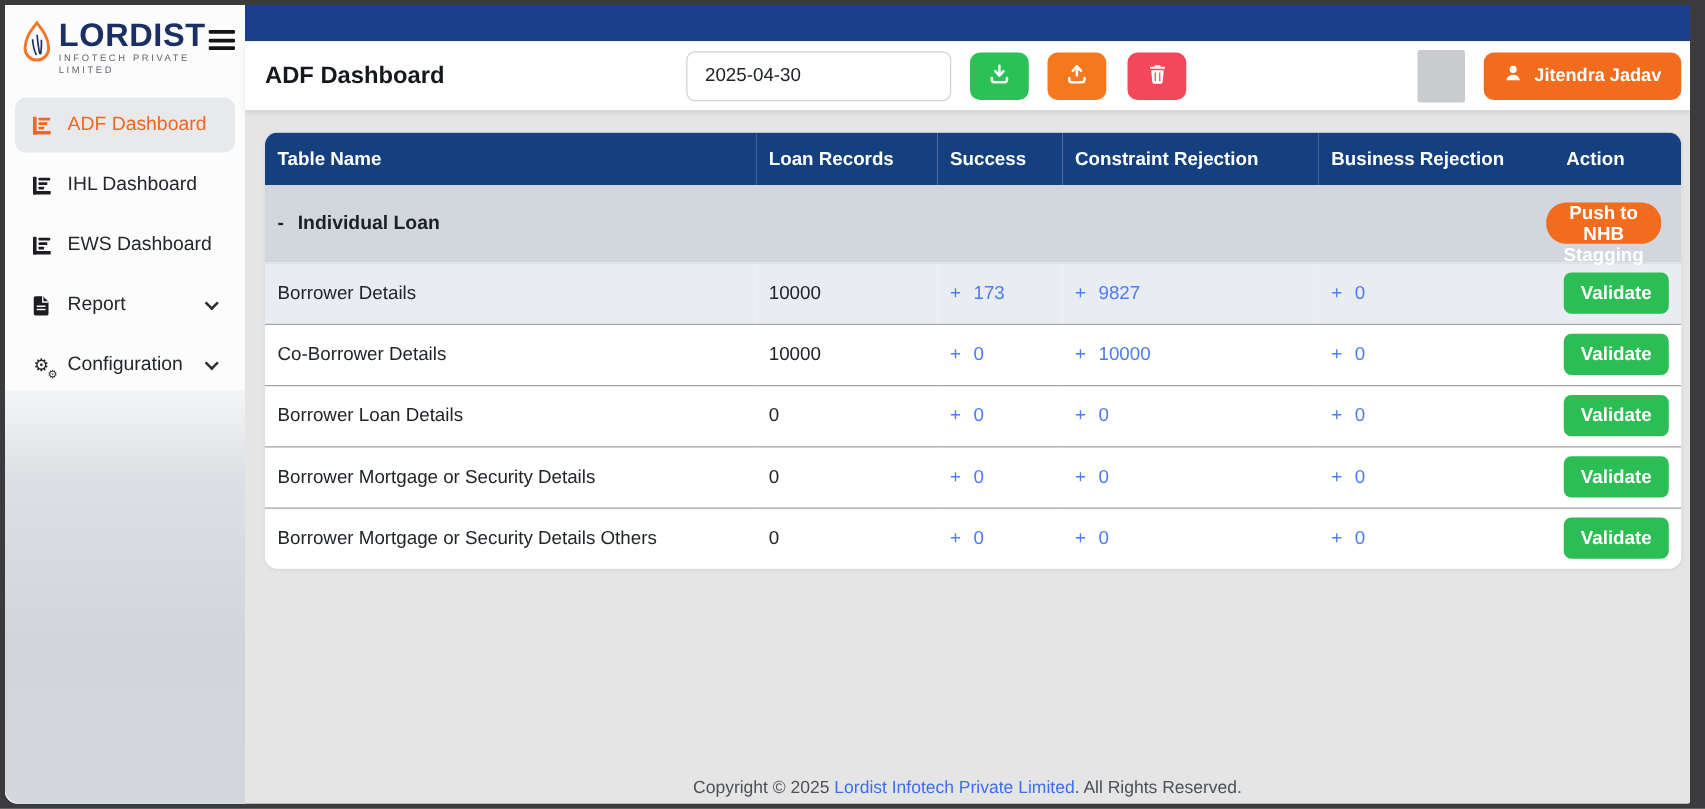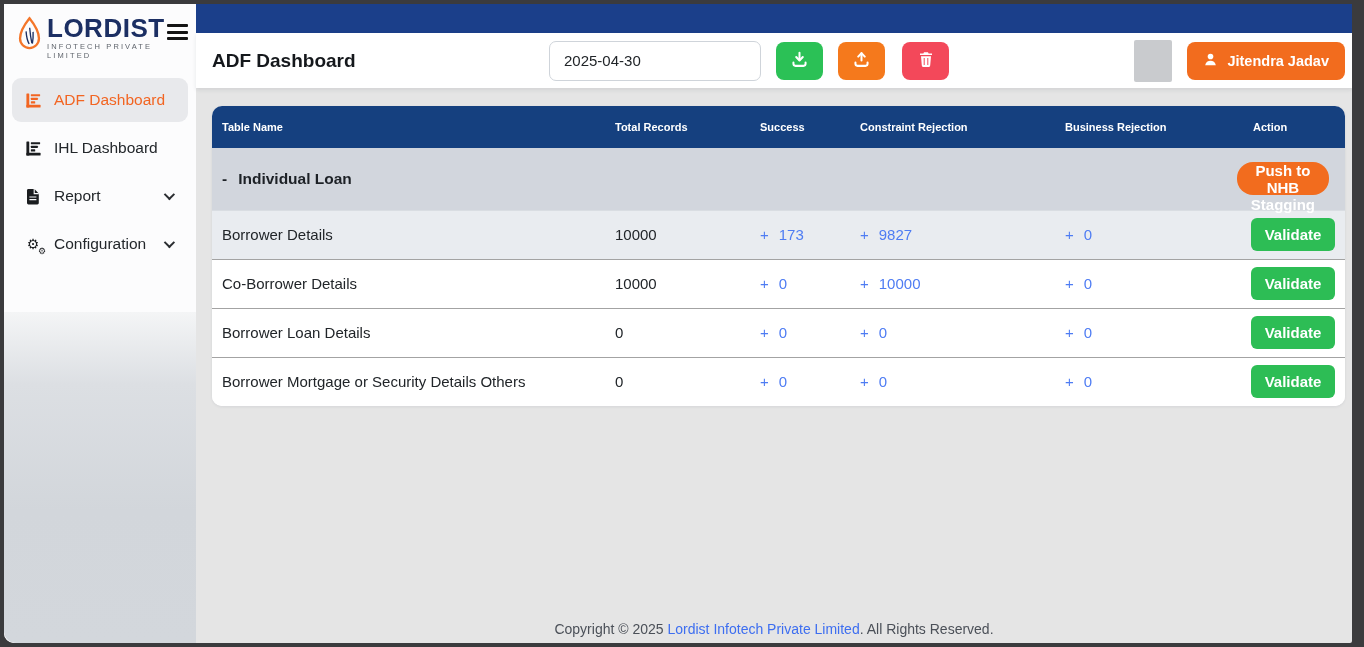--- a/index.html
+++ b/index.html
@@ -80,21 +80,21 @@
 
   
   .content { flex:1; position:relative; }
   .card {
     margin:18px 7px 0 16px; background:#fff; border-radius:10px; overflow:hidden;
     box-shadow:0 1px 3px rgba(30,40,60,.08);
   }
   table { width:100%; border-collapse:collapse; table-layout:fixed; font-size:15px; color:#212529; }
   thead th {
     background:#15407f; color:#fff; font-weight:700; text-align:left;
-    height:42px; padding:0 10px; font-size:11px;
+    height:42px; padding:0 10px; font-size:15px;
   }
   thead th.action-col { padding-left:13px; }
   tr.group-row td { background:#d2d6dd; height:62px; padding:0 10px; }
   .group-label { display:flex; align-items:center; gap:11px; font-weight:600; color:#1d2126; font-size:15.5px; }
   .collapse-sym { font-weight:700; color:#1d2126; }
   .push-btn {
     float:right; margin-right:8px; height:33px; padding:0 14px; border:none; border-radius:16px;
     background:#f26c1e; color:#fff; font-weight:700; font-size:15px; cursor:pointer;
     font-family:"Liberation Sans",sans-serif;
   }
@@ -161,20 +161,32 @@
         <span class="mi-icon">
           <svg viewBox="0 0 18 18" width="17" height="17" fill="currentColor">
               <rect x="1.5" y="1.5" width="3" height="15" rx="0.6"></rect>
               <rect x="1.5" y="13.6" width="15" height="2.9" rx="0.6"></rect>
               <rect x="6.2" y="9.9" width="4.6" height="2.3" rx="0.4"></rect>
               <rect x="6.2" y="6.1" width="7.4" height="2.3" rx="0.4"></rect>
               <rect x="6.2" y="2.3" width="9.8" height="2.3" rx="0.4"></rect>
             </svg>
         </span>
         <span>IHL Dashboard</span>
+      </div>
+      <div class="menu-item">
+        <span class="mi-icon">
+          <svg viewBox="0 0 18 18" width="17" height="17" fill="currentColor">
+              <rect x="1.5" y="1.5" width="3" height="15" rx="0.6"></rect>
+              <rect x="1.5" y="13.6" width="15" height="2.9" rx="0.6"></rect>
+              <rect x="6.2" y="9.9" width="4.6" height="2.3" rx="0.4"></rect>
+              <rect x="6.2" y="6.1" width="7.4" height="2.3" rx="0.4"></rect>
+              <rect x="6.2" y="2.3" width="9.8" height="2.3" rx="0.4"></rect>
+            </svg>
+        </span>
+        <span>EWS Dashboard</span>
       </div>
       <div class="menu-item">
         <span class="mi-icon">
           <svg viewBox="0 0 14 17" width="14" height="17">
               <path d="M2.4 1h6l4.4 4.4V15a1.4 1.4 0 0 1-1.4 1.4H2.4A1.4 1.4 0 0 1 1 15V2.4A1.4 1.4 0 0 1 2.4 1z" fill="currentColor"></path>
               <path d="M8.2 1v4.6h4.6" stroke="#fcfcfd" stroke-width="1.1" fill="none"></path>
               <path d="M3.4 9h7 M3.4 11.6h7" stroke="#fcfcfd" stroke-width="1.1"></path>
             </svg>
         </span>
         <span>Report</span>
@@ -244,21 +256,21 @@
             <col style="width:393px">
               <col style="width:145px">
               <col style="width:100px">
             <col style="width:205px">
               <col style="width:185px">
               <col style="width:105px">
           </colgroup>
           <thead>
             <tr>
               <th>Table Name</th>
-              <th>Total Records</th>
+              <th>Loan Records</th>
               <th>Success</th>
               <th>Constraint Rejection</th>
               <th>Business Rejection</th>
               <th class="action-col">Action</th>
             </tr>
           </thead>
           <tbody>
             <tr class="group-row">
               <td colspan="5">
                 <span class="group-label">
@@ -312,20 +324,36 @@
       <span class="plus">+</span><span class="num">0</span>
     </td>
     <td class="count-cell">
       <span class="plus">+</span><span class="num">0</span>
     </td>
     <td class="action-cell">
       <button class="validate-btn">Validate</button>
     </td>
   </tr>
               <tr class="data-row">
+    <td>Borrower Mortgage or Security Details</td>
+    <td>0</td>
+    <td class="count-cell">
+      <span class="plus">+</span><span class="num">0</span>
+    </td>
+    <td class="count-cell">
+      <span class="plus">+</span><span class="num">0</span>
+    </td>
+    <td class="count-cell">
+      <span class="plus">+</span><span class="num">0</span>
+    </td>
+    <td class="action-cell">
+      <button class="validate-btn">Validate</button>
+    </td>
+  </tr>
+              <tr class="data-row">
     <td>Borrower Mortgage or Security Details Others</td>
     <td>0</td>
     <td class="count-cell">
       <span class="plus">+</span><span class="num">0</span>
     </td>
     <td class="count-cell">
       <span class="plus">+</span><span class="num">0</span>
     </td>
     <td class="count-cell">
       <span class="plus">+</span><span class="num">0</span>

